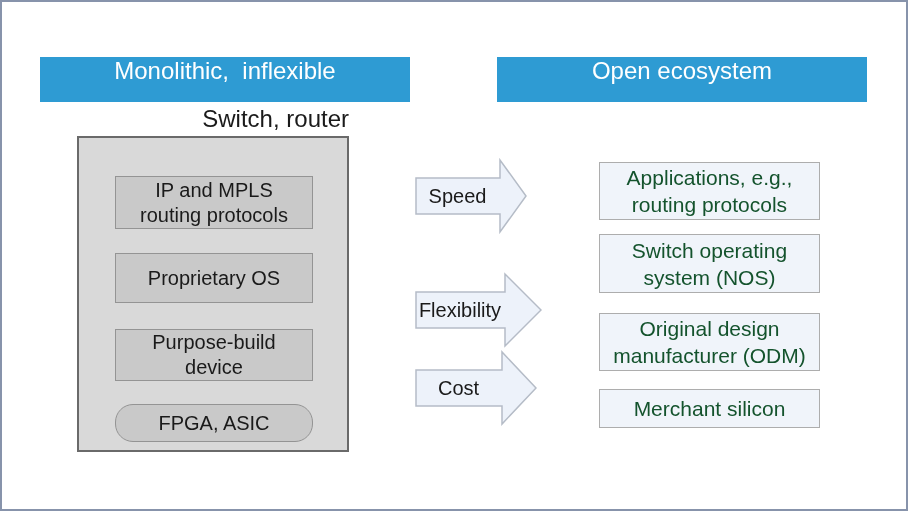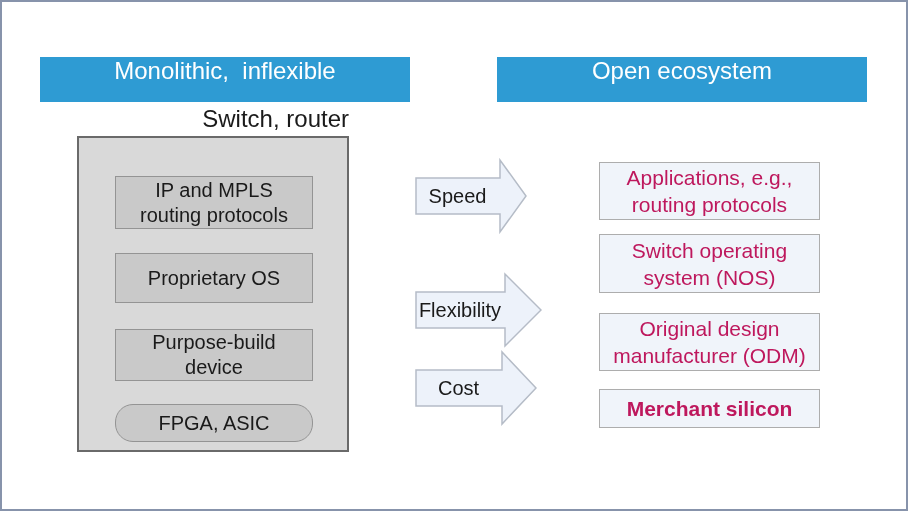--- a/index.html
+++ b/index.html
@@ -63,27 +63,27 @@
   .right-box {
     position: absolute;
     left: 597px;
     width: 221px;
     background: #F0F4FA;
     border: 1px solid #ADADAD;
     display: flex; align-items: center; justify-content: center;
     text-align: center;
     font-size: 21px;
     line-height: 27px;
-    color: #be185d;
+    color: #14532d;
     padding: 0 0;
   }
   .right-1 { top: 160px; height: 58px; }
   .right-2 { top: 232px; height: 59px; }
   .right-3 { top: 311px; height: 58px; }
-  .right-4 { top: 387px; height: 39px; font-weight: bold; }
+  .right-4 { top: 387px; height: 39px; }
   .arrow {
     position: absolute;
     left: 413px;
     height: 80px;
   }
   .arrow svg { position: absolute; left: 0; top: 0; }
   .arrow-speed      { top: 154px; width: 112px; }
   .arrow-flexibility{ top: 268px; width: 127px; padding-left: 44px; }
   .arrow-cost       { top: 346px; width: 122px; }
   .arrow-label {

